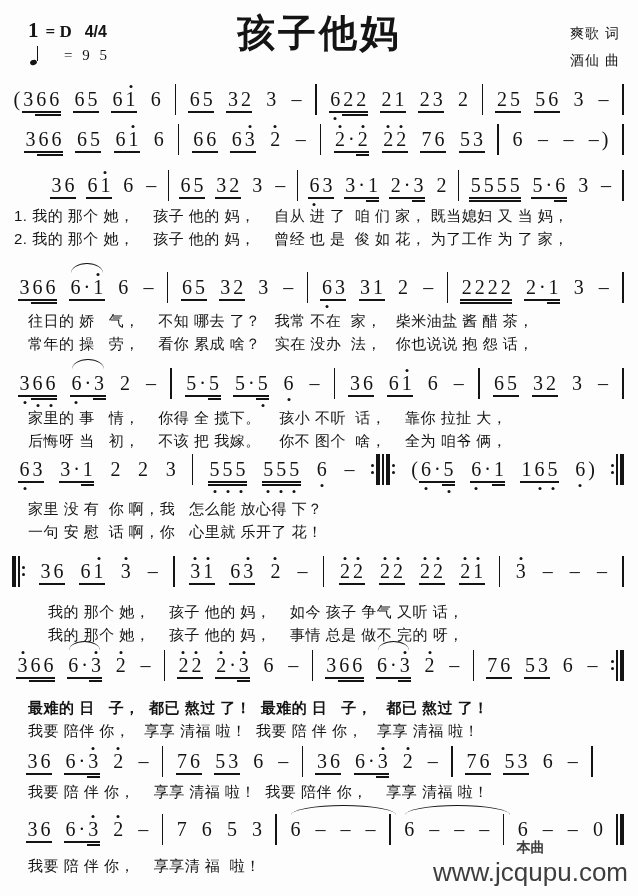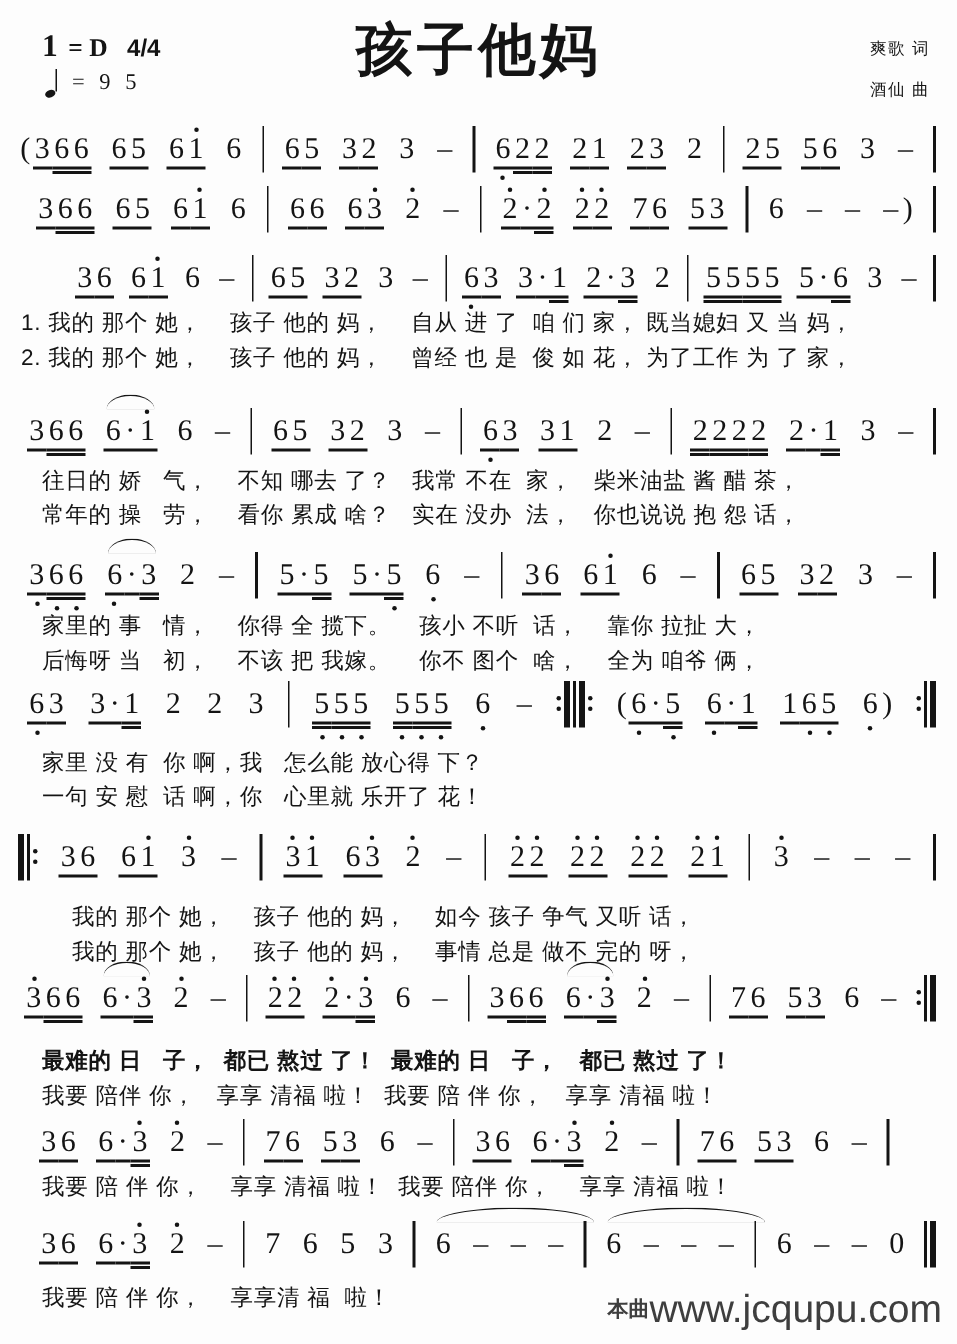--- a/index.html
+++ b/index.html
@@ -9,28 +9,28 @@
     font-family:"Liberation Sans", sans-serif;
   }
   #sheet{position:absolute;inset:0;}
   
   .title{position:absolute;top:8px;left:0;right:0;text-align:center;
     font-size:38px;font-weight:bold;letter-spacing:3px;}
   .keysig{position:absolute;top:18px;left:28px;font-family:"Liberation Serif",serif;
     font-size:17px;font-weight:bold;display:flex;align-items:baseline;gap:7px;}
   .keysig .tonic{font-size:21px;}
   .keysig .meter{margin-left:6px;font-family:"Liberation Sans",sans-serif;font-size:16px;}
-  .tempo{position:absolute;top:46px;left:30px;display:flex;align-items:center;gap:8px;
+  .tempo{position:absolute;top:46px;left:30px;display:flex;align-items:center;gap:24px;
     font-family:"Liberation Serif",serif;font-size:15px;letter-spacing:3px;}
   .qnote{position:relative;display:inline-block;width:10px;height:19px;}
   .qnote .stem{position:absolute;right:2px;top:0;width:1.5px;height:15px;background:#141414;}
   .qnote .head{position:absolute;left:0;bottom:0;width:7px;height:5px;background:#141414;
     border-radius:50%;transform:rotate(-18deg);}
   .credits{position:absolute;top:20px;right:18px;text-align:right;
-    font-size:11px;line-height:27px;letter-spacing:1px;margin-left:20px;}
+    font-size:14px;line-height:27px;letter-spacing:1px;margin-left:20px;}
   
   .mline{position:absolute;display:flex;justify-content:space-between;align-items:center;height:26px;}
   .grp{position:relative;display:inline-flex;}
   .note{position:relative;display:inline-block;padding:0 1.5px;
     font-family:"Liberation Serif",serif;font-size:20px;line-height:23px;}
   .ul{position:absolute;left:0;right:0;height:1.3px;background:#141414;}
   .ul.u1{bottom:-2px;}
   .ul.u2{bottom:-5px;}
   .od{position:absolute;left:50%;transform:translateX(-50%);width:3px;height:3px;
     border-radius:50%;background:#141414;}
@@ -39,21 +39,21 @@
     border-top:1.5px solid #141414;border-radius:50% 50% 0 0 / 100% 100% 0 0;}
   .barw{display:inline-flex;align-items:center;gap:2.5px;height:36px;}
   .barw i{display:block;}
   .bl{width:1.5px;height:31px;background:#141414;}
   .bt{width:3.5px;height:31px;background:#141414;}
   .dc{display:flex;flex-direction:column;justify-content:center;}
   .dc b{display:block;width:3px;height:3px;border-radius:50%;background:#141414;margin:3.5px 0;}
   
   .lyric{position:absolute;font-size:15px;white-space:pre;letter-spacing:0.5px;line-height:19px;}
   
-  .wm{position:absolute;right:10px;bottom:8px;display:flex;align-items:center;color:#3e3e3e;}
+  .wm{position:absolute;right:10px;bottom:8px;display:flex;align-items:center;color:#3e3e3e;flex-direction:column;}
   .wm .p{font-size:14px;font-weight:bold;}
   .wm .s{font-size:26px;}
 </style>
 </head>
 <body>
 
 <div id="sheet">
   <div class="title">孩子他妈</div>
 
   <div class="keysig">

